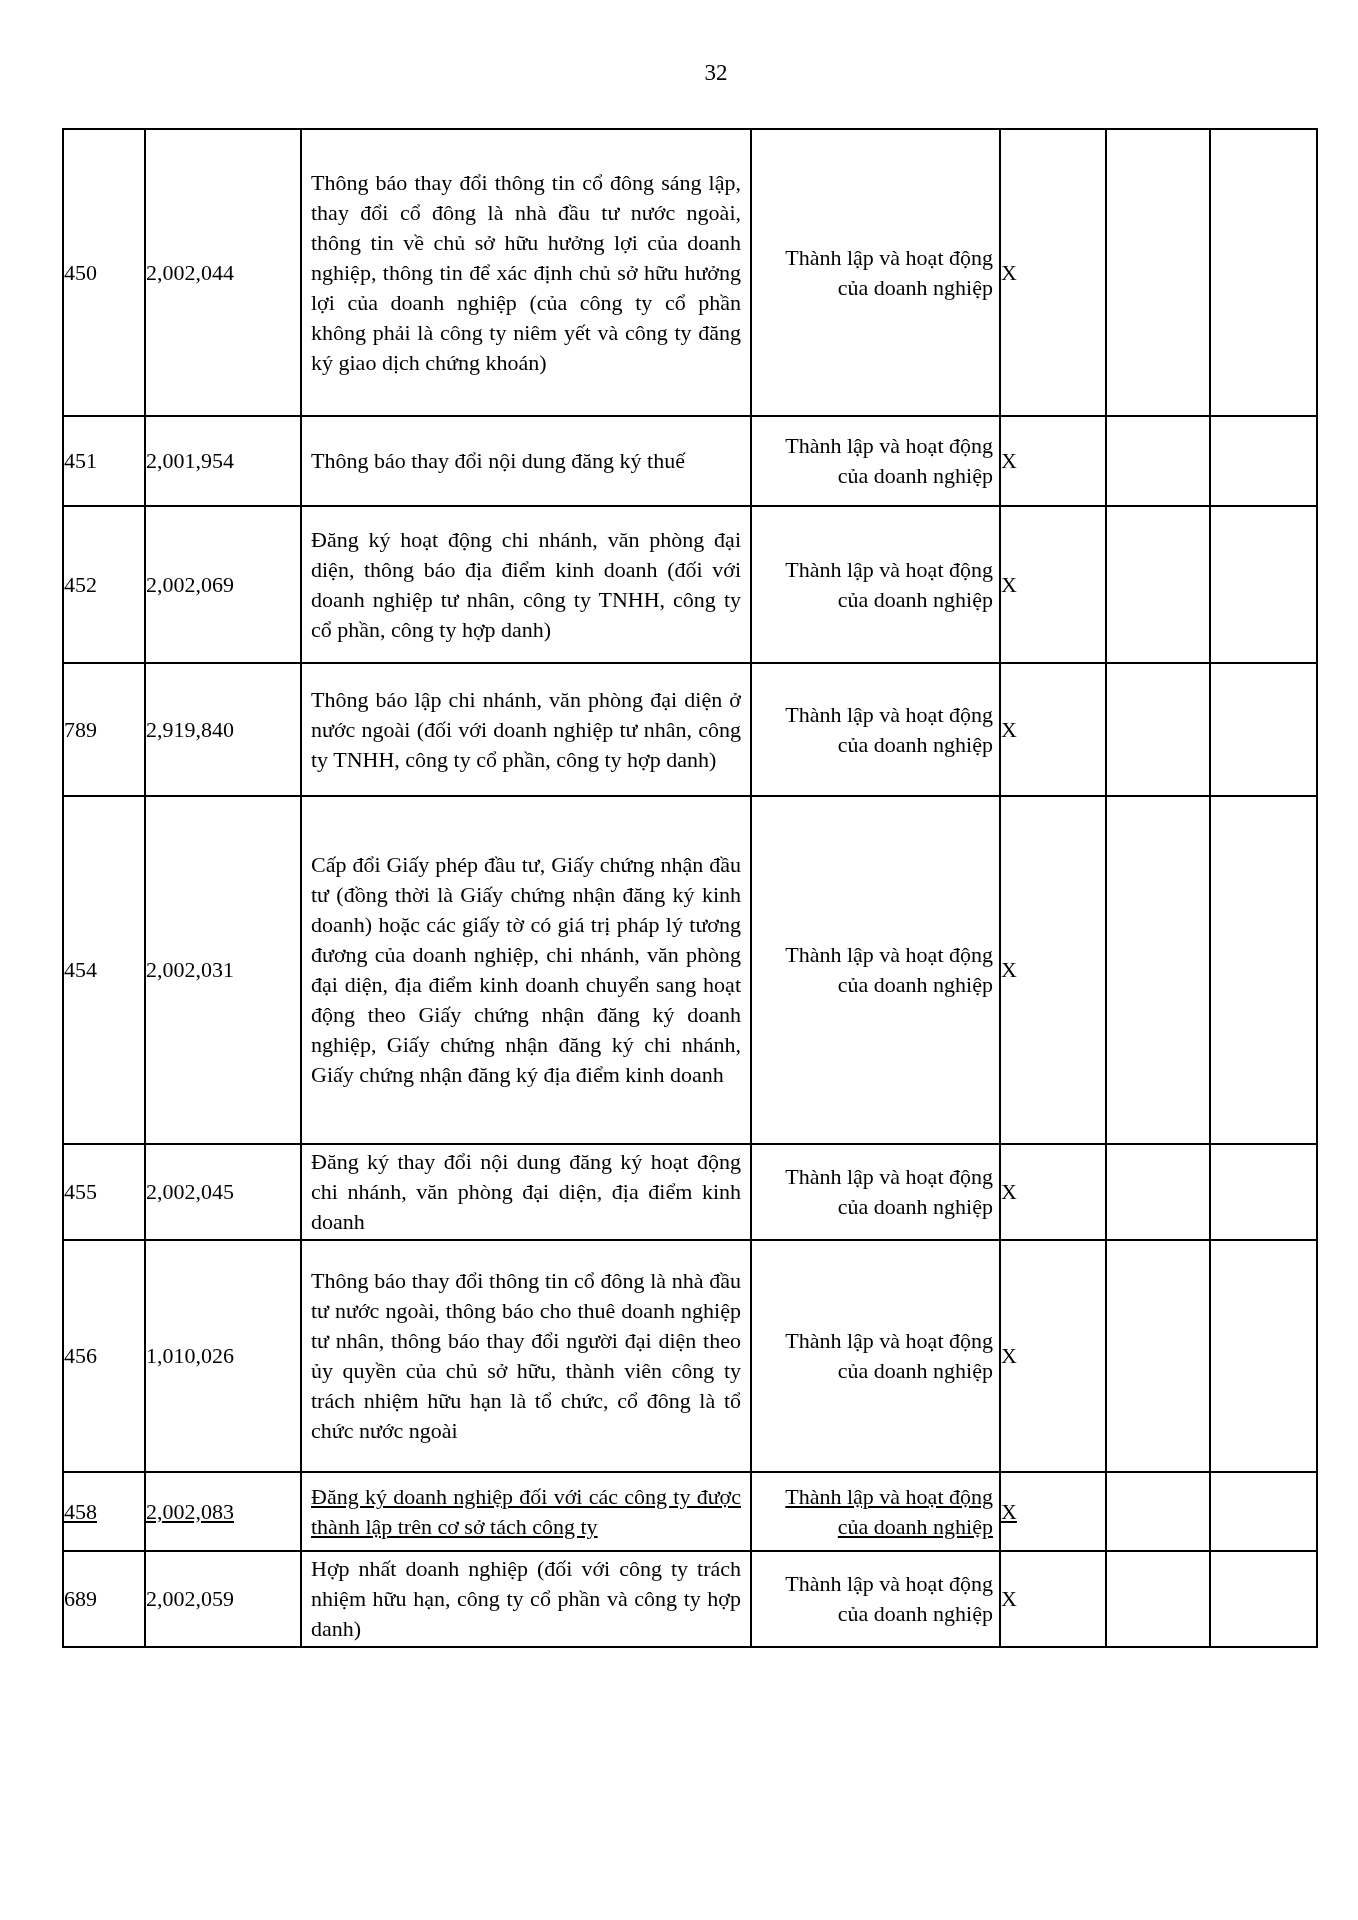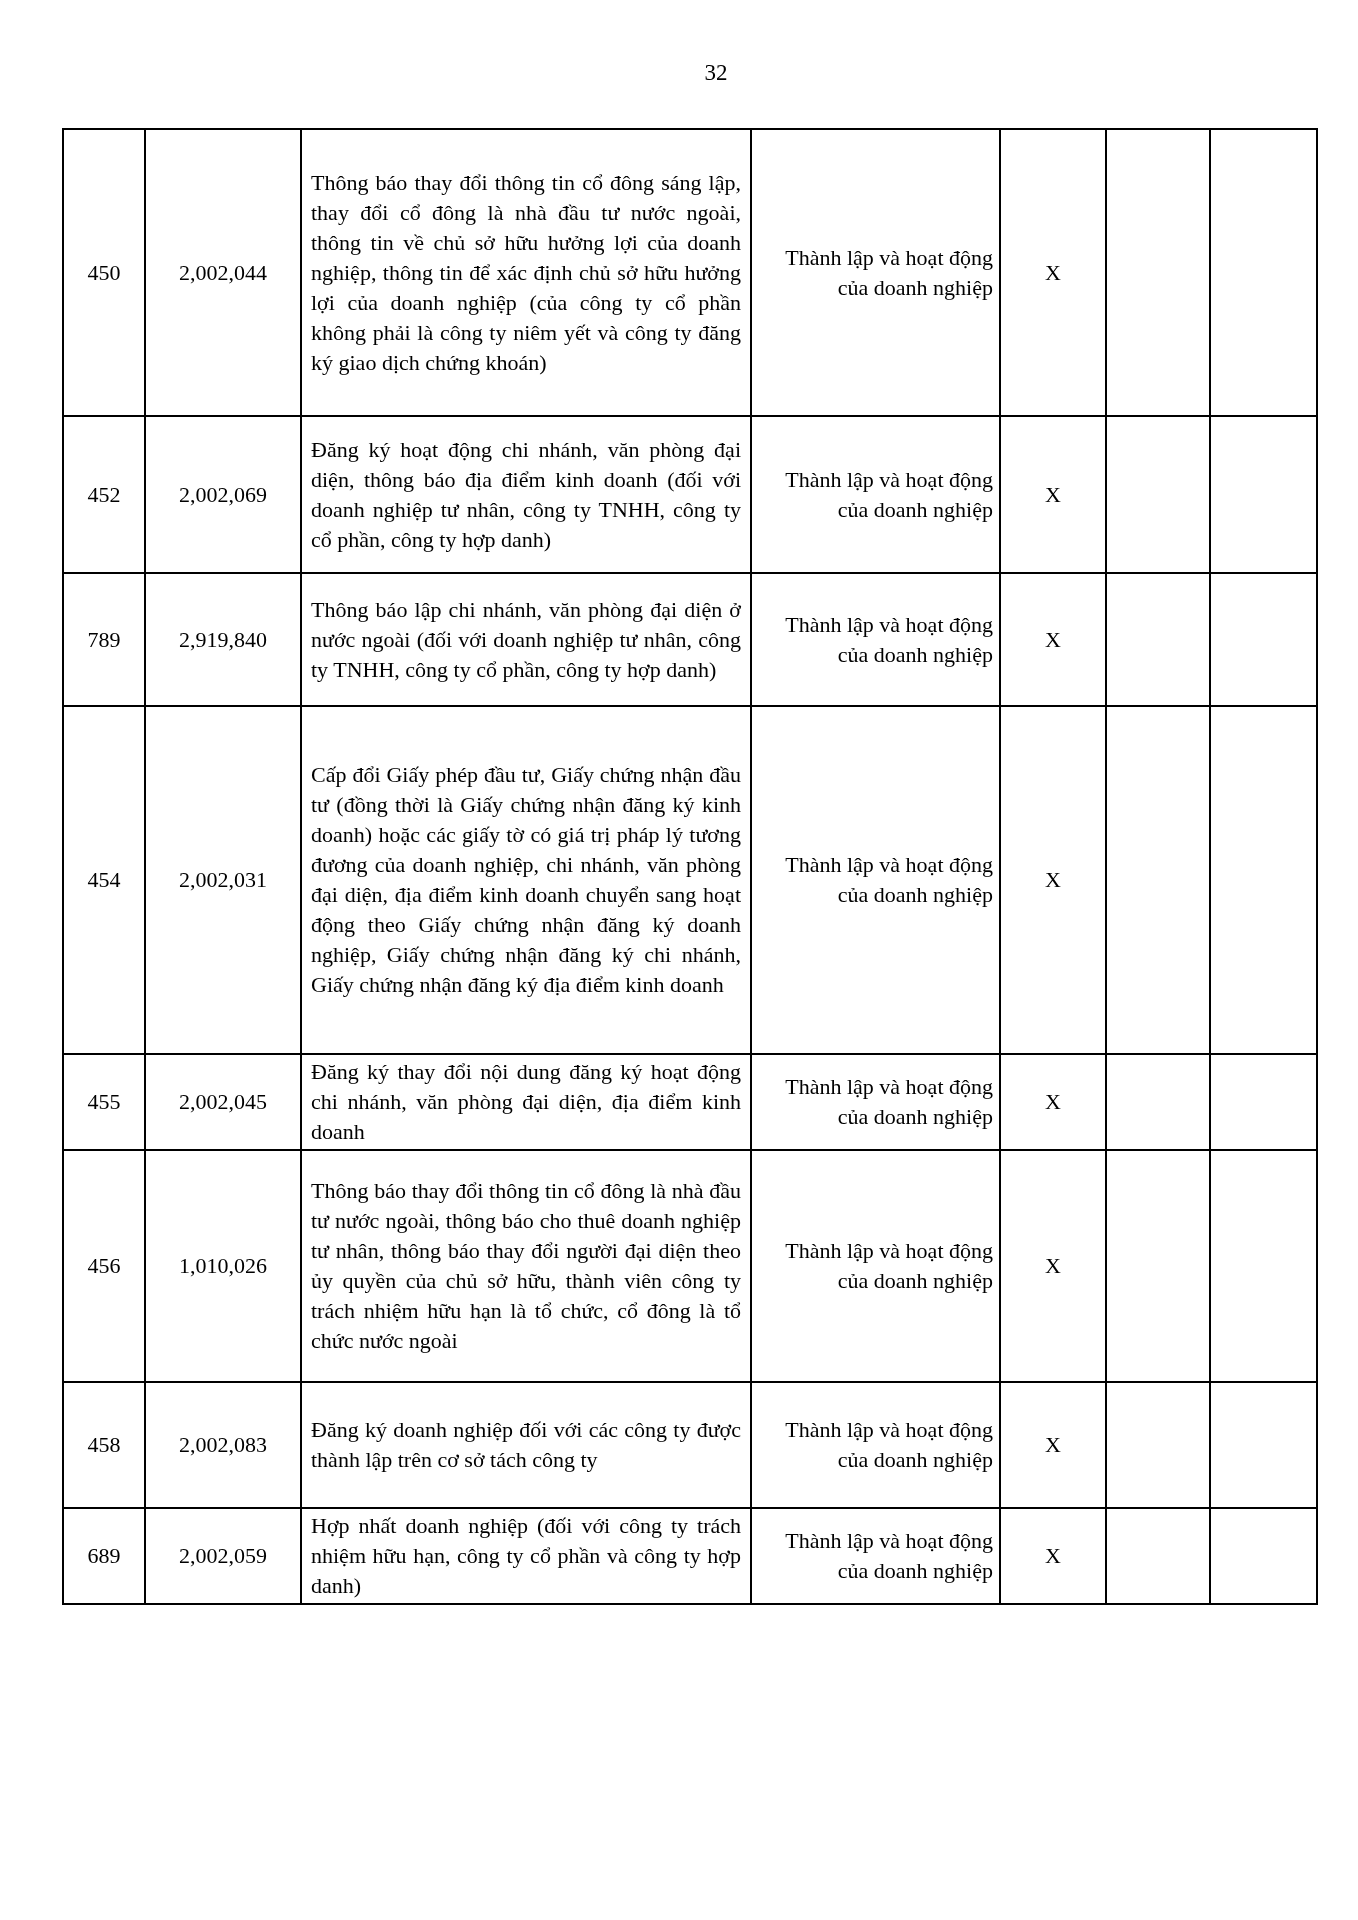--- a/index.html
+++ b/index.html
@@ -43,21 +43,21 @@
     line-height: 30px;
   }
   .procedures-table td {
     border: 2px solid #000000;
     vertical-align: middle;
     padding: 0;
     overflow: hidden;
     word-wrap: break-word;
   }
   td.c1, td.c2, td.c5, td.c6, td.c7 {
-    text-align: center;
+    text-align: left;
   }
   td.c3 {
     text-align: justify;
     padding: 2px 9px;
   }
   td.c4 {
     text-align: right;
     padding: 2px 6px;
   }
 </style>
@@ -75,20 +75,29 @@
       <col style="width:249px">
       <col style="width:106px">
       <col style="width:104px">
       <col style="width:107px">
     </colgroup>
     <tbody>
         <tr style="height: 287px;">
     <td class="c1">450</td>
     <td class="c2">2,002,044</td>
     <td class="c3">Thông báo thay đổi thông tin cổ đông sáng lập, thay đổi cổ đông là nhà đầu tư nước ngoài, thông tin về chủ sở hữu hưởng lợi của doanh nghiệp, thông tin để xác định chủ sở hữu hưởng lợi của doanh nghiệp (của công ty cổ phần không phải là công ty niêm yết và công ty đăng ký giao dịch chứng khoán)</td>
+    <td class="c4">Thành lập và hoạt động của doanh nghiệp</td>
+    <td class="c5">X</td>
+    <td class="c6"></td>
+    <td class="c7"></td>
+  </tr>
+        <tr style="height: 90px;">
+    <td class="c1">451</td>
+    <td class="c2">2,001,954</td>
+    <td class="c3">Thông báo thay đổi nội dung đăng ký thuế</td>
     <td class="c4">Thành lập và hoạt động của doanh nghiệp</td>
     <td class="c5">X</td>
     <td class="c6"></td>
     <td class="c7"></td>
   </tr>
         <tr style="height: 157px;">
     <td class="c1">452</td>
     <td class="c2">2,002,069</td>
     <td class="c3">Đăng ký hoạt động chi nhánh, văn phòng đại diện, thông báo địa điểm kinh doanh (đối với doanh nghiệp tư nhân, công ty TNHH, công ty cổ phần, công ty hợp danh)</td>
     <td class="c4">Thành lập và hoạt động của doanh nghiệp</td>
@@ -125,21 +134,21 @@
   </tr>
         <tr style="height: 232px;">
     <td class="c1">456</td>
     <td class="c2">1,010,026</td>
     <td class="c3">Thông báo thay đổi thông tin cổ đông là nhà đầu tư nước ngoài, thông báo cho thuê doanh nghiệp tư nhân, thông báo thay đổi người đại diện theo ủy quyền của chủ sở hữu, thành viên công ty trách nhiệm hữu hạn là tổ chức, cổ đông là tổ chức nước ngoài</td>
     <td class="c4">Thành lập và hoạt động của doanh nghiệp</td>
     <td class="c5">X</td>
     <td class="c6"></td>
     <td class="c7"></td>
   </tr>
-        <tr style="height: 126px;">
+        <tr style="height: 79px; text-decoration: underline;">
     <td class="c1">458</td>
     <td class="c2">2,002,083</td>
     <td class="c3">Đăng ký doanh nghiệp đối với các công ty được thành lập trên cơ sở tách công ty</td>
     <td class="c4">Thành lập và hoạt động của doanh nghiệp</td>
     <td class="c5">X</td>
     <td class="c6"></td>
     <td class="c7"></td>
   </tr>
         <tr style="height: 95px;">
     <td class="c1">689</td>

